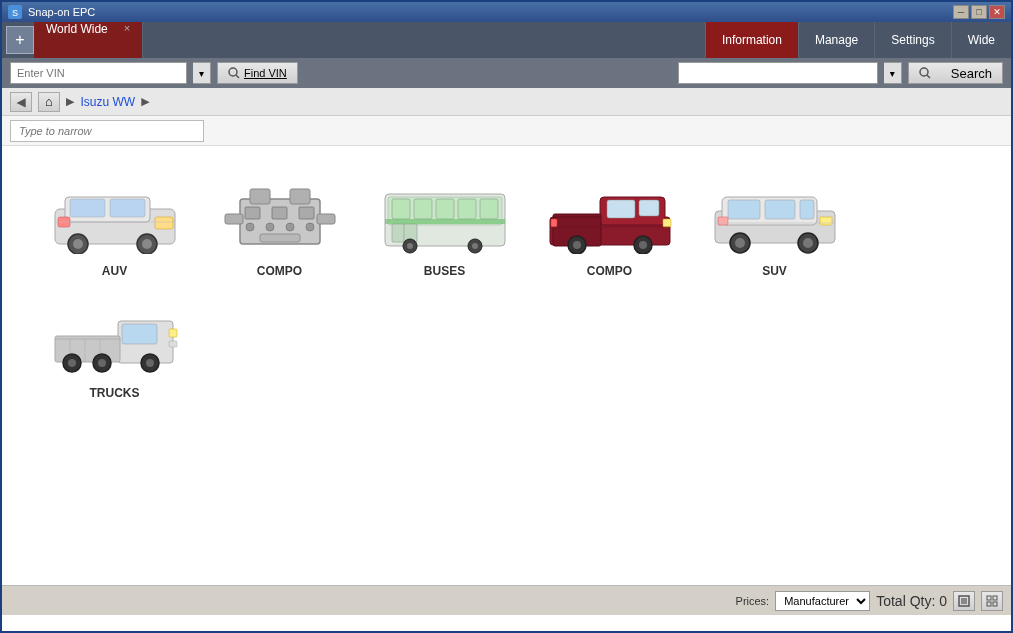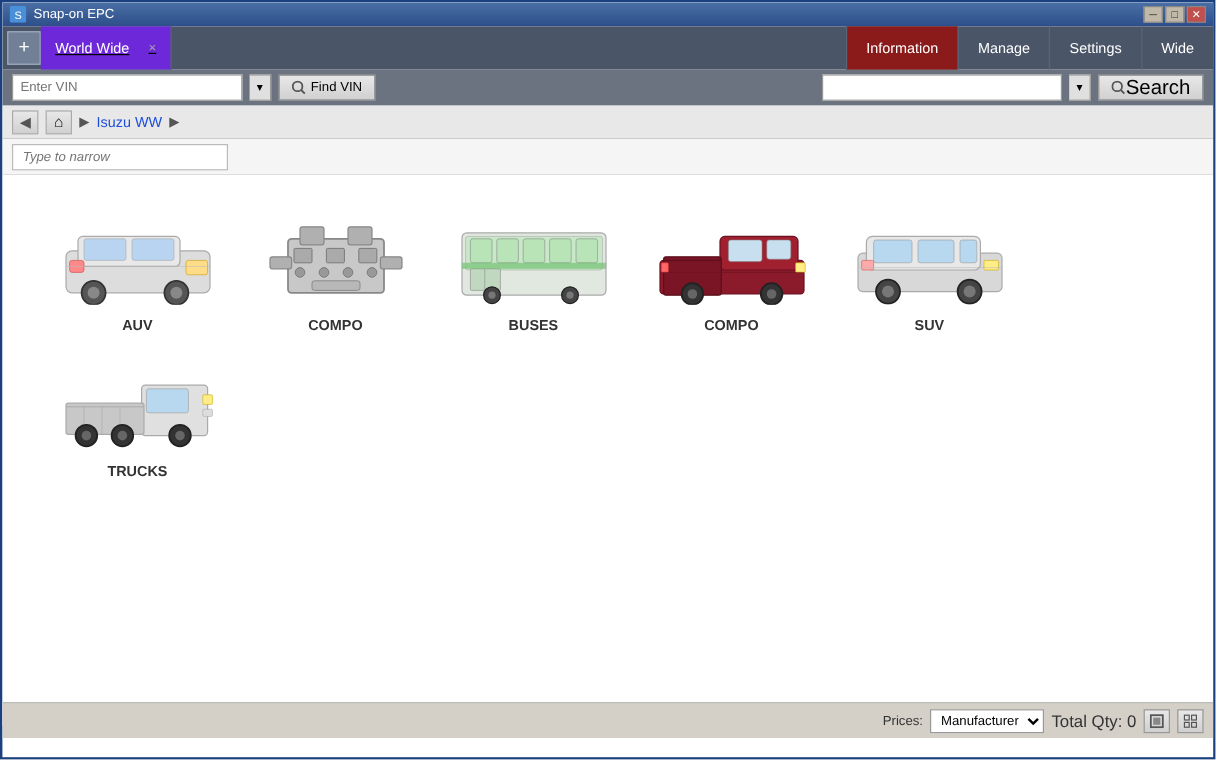--- a/index.html
+++ b/index.html
@@ -105,21 +105,21 @@
     
     .search-bar {
       background: #6b7280;
       height: 30px;
       display: flex;
       align-items: center;
       padding: 0 8px;
       gap: 6px;
     }
     .vin-input {
-      width: 192px;
+      width: 177px;
       height: 22px;
       border: 1px solid #999;
       padding: 0 6px;
       font-size: 11px;
       background: white;
       color: #888;
     }
     .vin-dropdown {
       width: 18px;
       height: 22px;
@@ -135,20 +135,21 @@
     .find-vin-btn {
       height: 22px;
       background: linear-gradient(to bottom, #e8e8e8, #d0d0d0);
       border: 1px solid #999;
       padding: 0 10px;
       font-size: 11px;
       cursor: pointer;
       display: flex;
       align-items: center;
       gap: 4px;
+      text-decoration: underline;
     }
     .search-spacer { flex: 1; }
     .search-input-right {
       width: 200px;
       height: 22px;
       border: 1px solid #999;
       padding: 0 6px;
       font-size: 11px;
       background: white;
     }
@@ -162,25 +163,25 @@
       display: flex;
       align-items: center;
       justify-content: center;
       font-size: 10px;
     }
     .search-btn {
       height: 22px;
       background: linear-gradient(to bottom, #e8e8e8, #d0d0d0);
       border: 1px solid #999;
       padding: 0 10px;
-      font-size: 17px;
-      cursor: pointer;
-      display: flex;
-      align-items: center;
-      gap: 0;
+      font-size: 13px;
+      cursor: pointer;
+      display: flex;
+      align-items: center;
+      gap: 20px;
     }
 
     
     .breadcrumb-bar {
       background: #e8e8e8;
       height: 28px;
       display: flex;
       align-items: center;
       padding: 0 8px;
       gap: 6px;
@@ -227,21 +228,21 @@
     
     .filter-bar {
       background: #f5f5f5;
       height: 30px;
       display: flex;
       align-items: center;
       padding: 0 8px;
       border-bottom: 1px solid #ddd;
     }
     .filter-input {
-      width: 180px;
+      width: 194px;
       height: 22px;
       border: 1px solid #bbb;
       padding: 0 8px;
       font-size: 11px;
       background: white;
       color: #aaa;
       font-style: italic;
     }
 
     
@@ -361,21 +362,21 @@
     <div class="title-bar-controls">
       <div class="title-btn">─</div>
       <div class="title-btn">□</div>
       <div class="title-btn close">✕</div>
     </div>
   </div>
 
   <div class="nav-bar">
     <div class="nav-left">
       <button class="add-btn">+</button>
-      <div style="display:flex;align-items:center;height:100%;background:#6d28d9;border-right:1px solid #5a6577;padding:0 12px;gap:8px;text-decoration:underline;">
+      <div style="display:flex;height:100%;background:#7f1d1d;border-right:1px solid #5a6577;padding:0 12px;gap:8px;">
         <span style="color:white;font-size:12px;">World Wide</span>
         <span class="tab-close">×</span>
       </div>
     </div>
     <div class="nav-right">
       <button class="nav-menu-btn active">Information</button>
       <button class="nav-menu-btn">Manage</button>
       <button class="nav-menu-btn">Settings</button>
       <button class="nav-menu-btn">Wide</button>
     </div>

